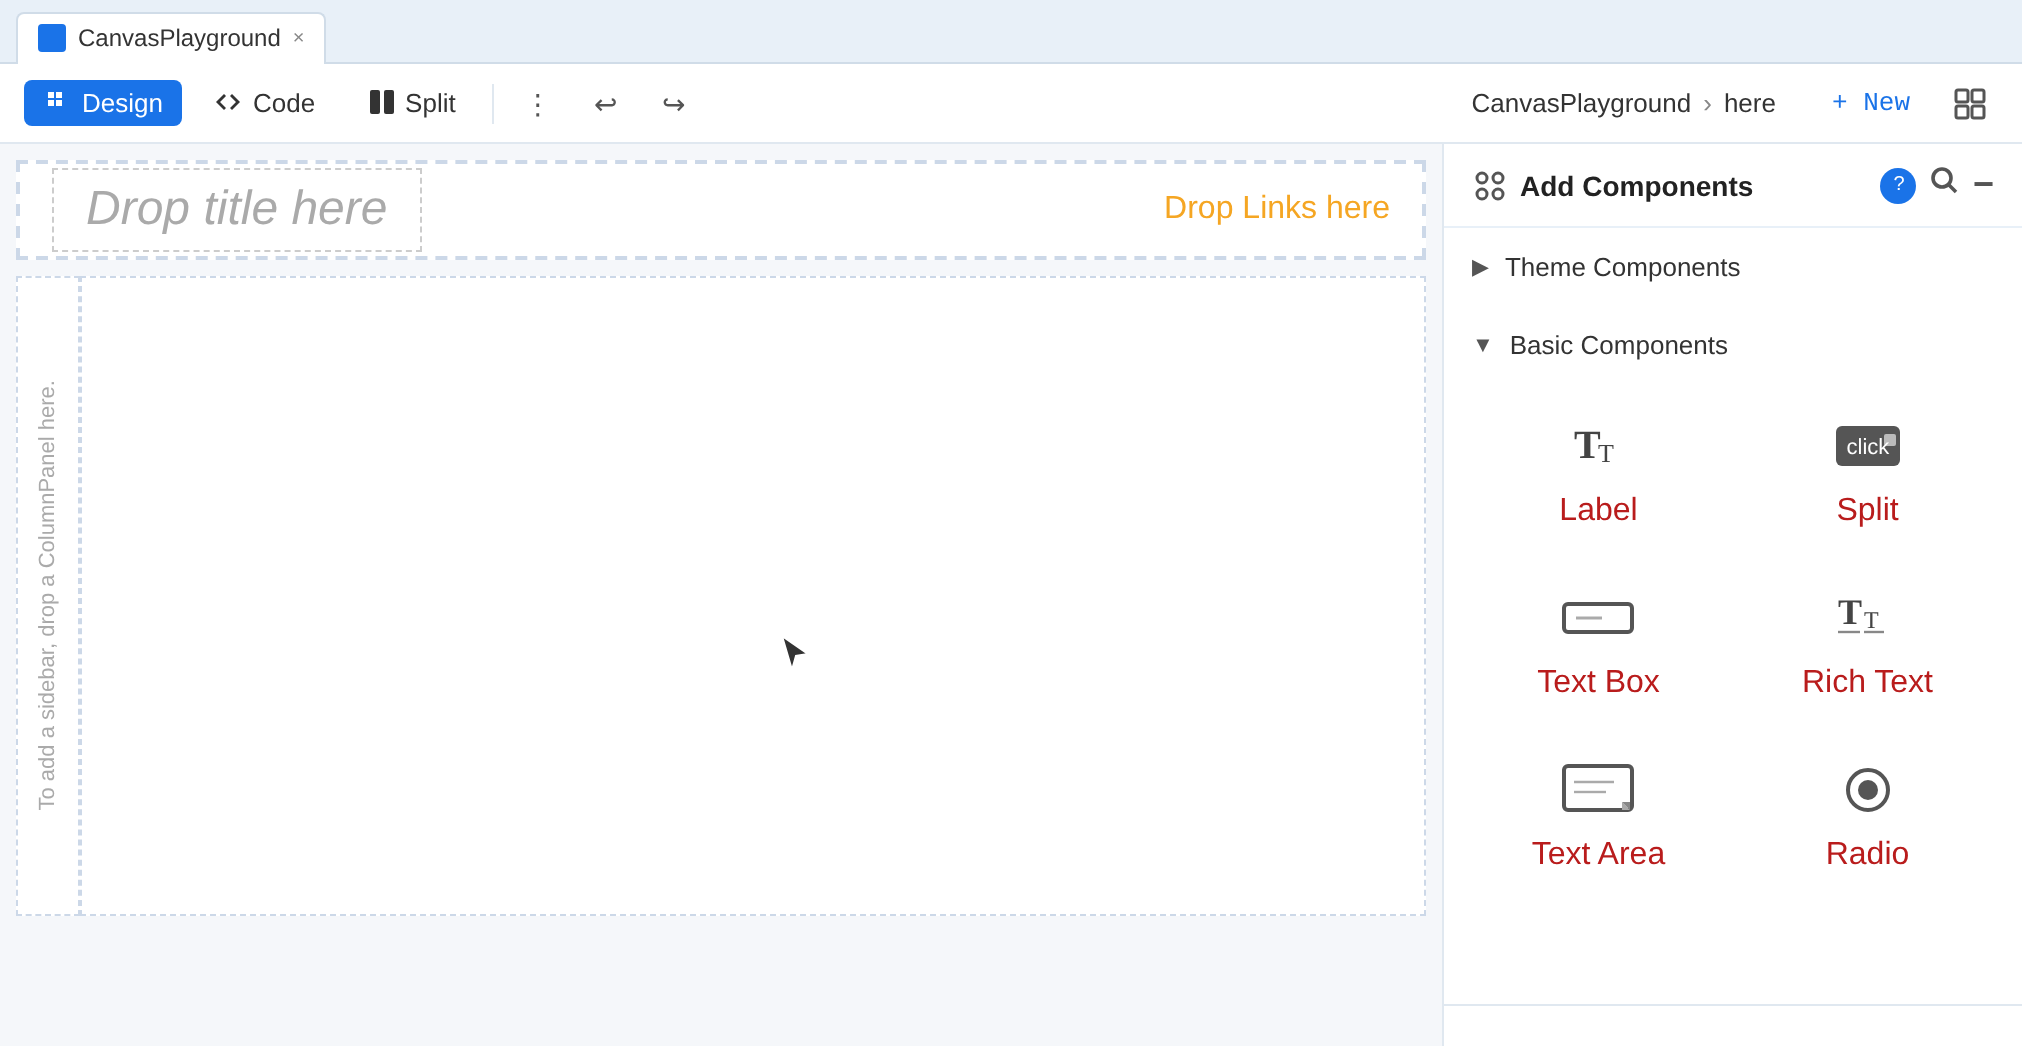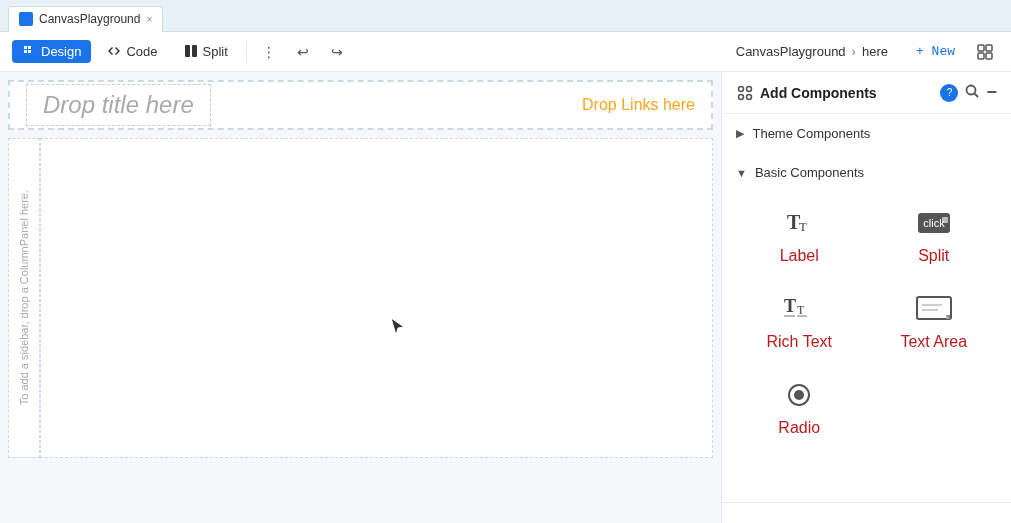--- a/index.html
+++ b/index.html
@@ -233,20 +233,29 @@
         <div class="component-icon">
           <svg width="40" height="32" viewBox="0 0 40 32">
             <rect x="4" y="6" width="32" height="20" rx="3" fill="#555"></rect>
             <text x="20" y="20" text-anchor="middle" fill="white" font-size="11" font-family="sans-serif">click</text>
             <rect x="28" y="10" width="6" height="6" rx="1" fill="white" opacity="0.6"></rect>
           </svg>
         </div>
         <span class="component-label">Split</span>
       </div>
 
+      <div class="component-item">
+        <div class="component-icon">
+          <svg width="40" height="30" viewBox="0 0 40 30">
+            <rect x="3" y="8" width="34" height="14" rx="2" fill="none" stroke="#555" stroke-width="2"></rect>
+            <line x1="9" y1="15" x2="22" y2="15" stroke="#aaa" stroke-width="1.5"></line>
+          </svg>
+        </div>
+        <span class="component-label">Text Box</span>
+      </div>
 
 
       <div class="component-item">
         <div class="component-icon">
           <svg width="36" height="30" viewBox="0 0 36 30">
             <text x="3" y="18" font-size="18" font-weight="bold" fill="#444" font-family="serif">T</text>
             <text x="16" y="20" font-size="12" fill="#444" font-family="serif">T</text>
             <line x1="3" y1="22" x2="14" y2="22" stroke="#888" stroke-width="1.2"></line>
             <line x1="16" y1="22" x2="26" y2="22" stroke="#888" stroke-width="1.2"></line>
           </svg>

